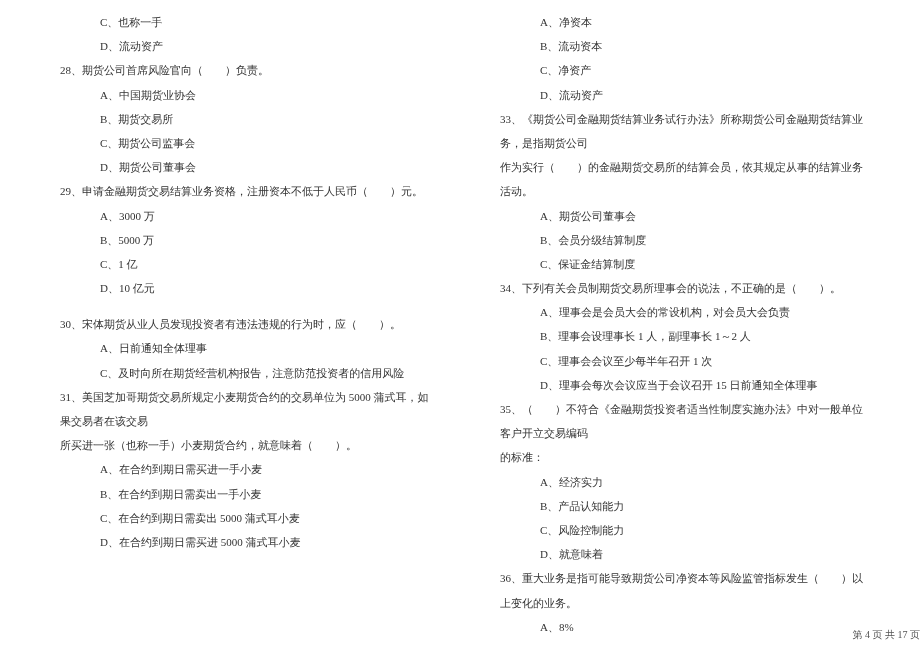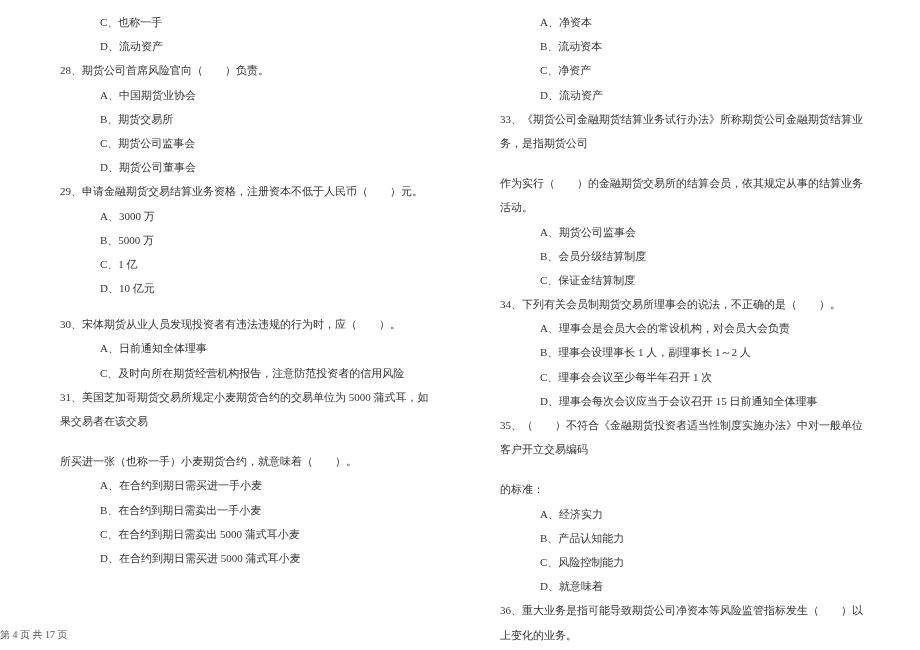--- a/index.html
+++ b/index.html
@@ -29,30 +29,29 @@
       line-height: 2.2;
     }
     .option {
       padding-left: 50px;
     }
     .question {
       padding-left: 10px;
     }
     .question-cont {
       padding-left: 10px;
-      margin-top: 16px;
     }
     .spacer {
       height: 12px;
     }
     .footer {
       position: absolute;
       bottom: 8px;
       width: 100%;
-      text-align: left;
+      text-align: right;
       font-size: 10px;
       color: #555;
     }
   </style>
 </head>
 <body>
 
 <div class="page-container">
   <div class="column">
     <div class="option">C、也称一手</div>
@@ -80,21 +79,21 @@
 
   </div>
 
   <div class="column">
     <div class="option">A、净资本</div>
     <div class="option">B、流动资本</div>
     <div class="option">C、净资产</div>
     <div class="option">D、流动资产</div>
     <div class="question">33、《期货公司金融期货结算业务试行办法》所称期货公司金融期货结算业务，是指期货公司</div>
     <div class="question-cont">作为实行（　　）的金融期货交易所的结算会员，依其规定从事的结算业务活动。</div>
-    <div class="option">A、期货公司监事会</div>
+    <div class="option">A、期货公司董事会</div>
     <div class="option">B、会员分级结算制度</div>
     <div class="option">C、保证金结算制度</div>
     <div class="question">34、下列有关会员制期货交易所理事会的说法，不正确的是（　　）。</div>
     <div class="option">A、理事会是会员大会的常设机构，对会员大会负责</div>
     <div class="option">B、理事会设理事长 1 人，副理事长 1～2 人</div>
     <div class="option">C、理事会会议至少每半年召开 1 次</div>
     <div class="option">D、理事会每次会议应当于会议召开 15 日前通知全体理事</div>
     <div class="question">35、（　　）不符合《金融期货投资者适当性制度实施办法》中对一般单位客户开立交易编码</div>
     <div class="question-cont">的标准：</div>
     <div class="option">A、经济实力</div>

